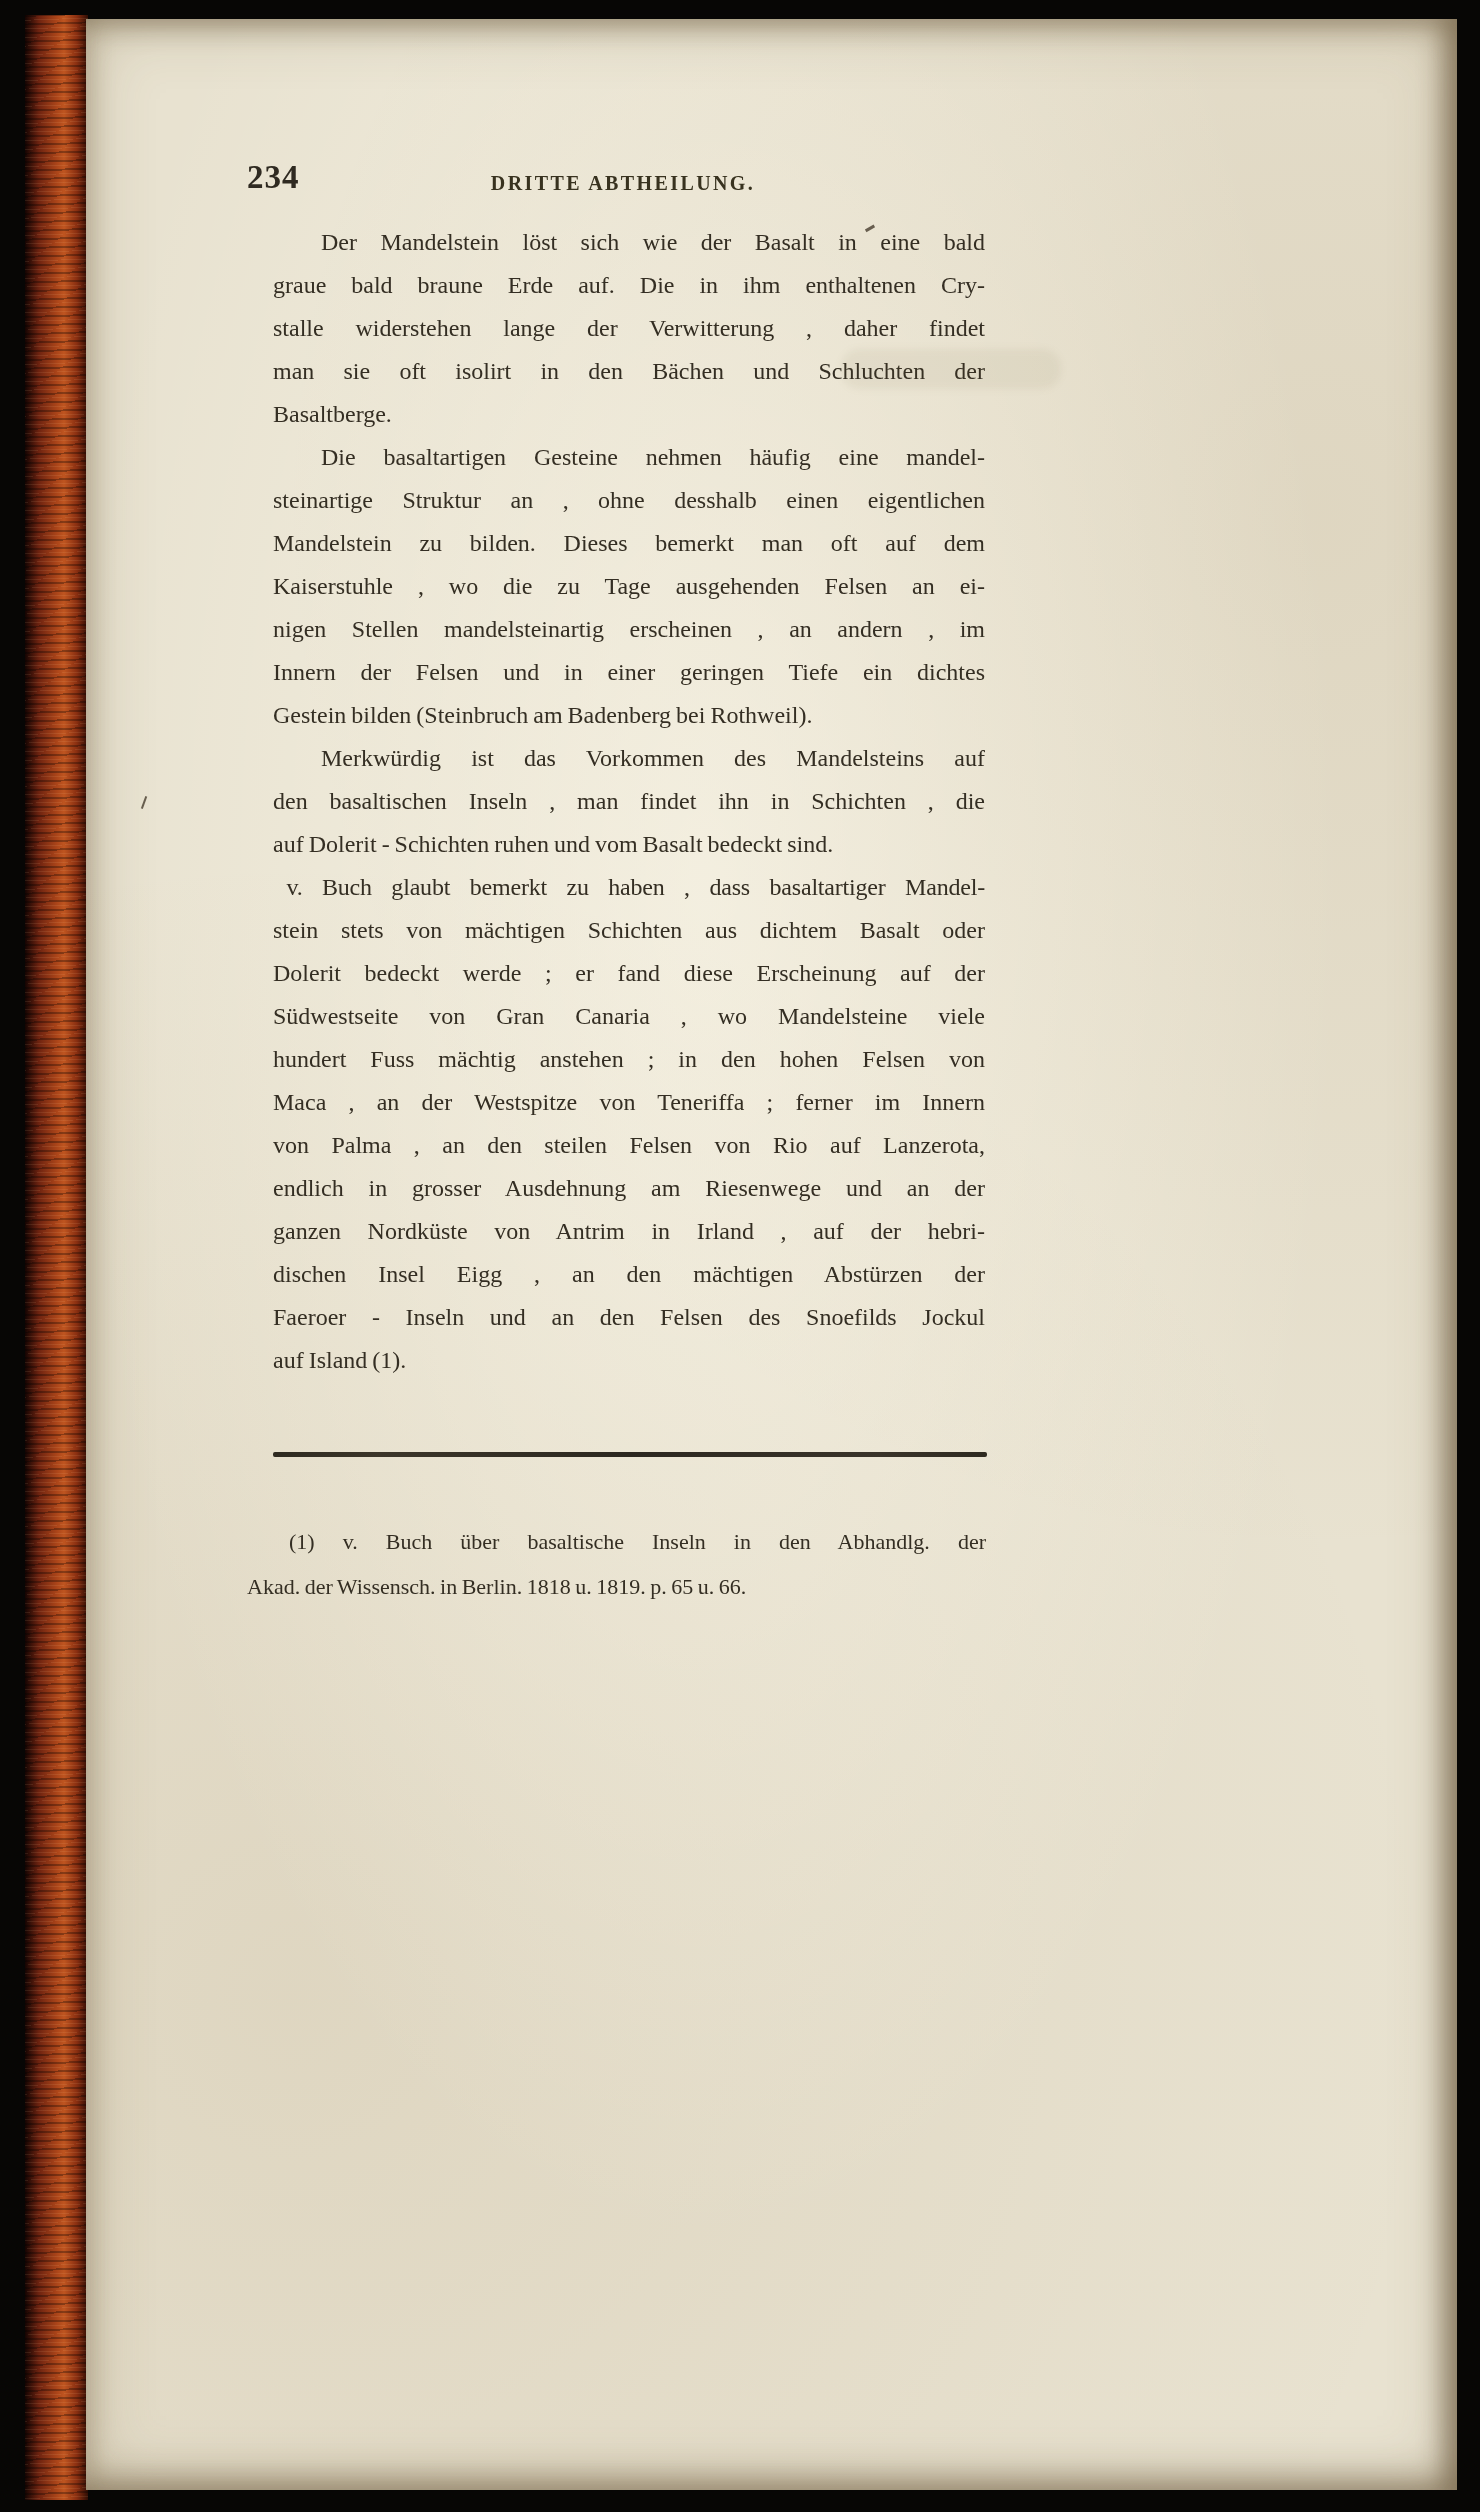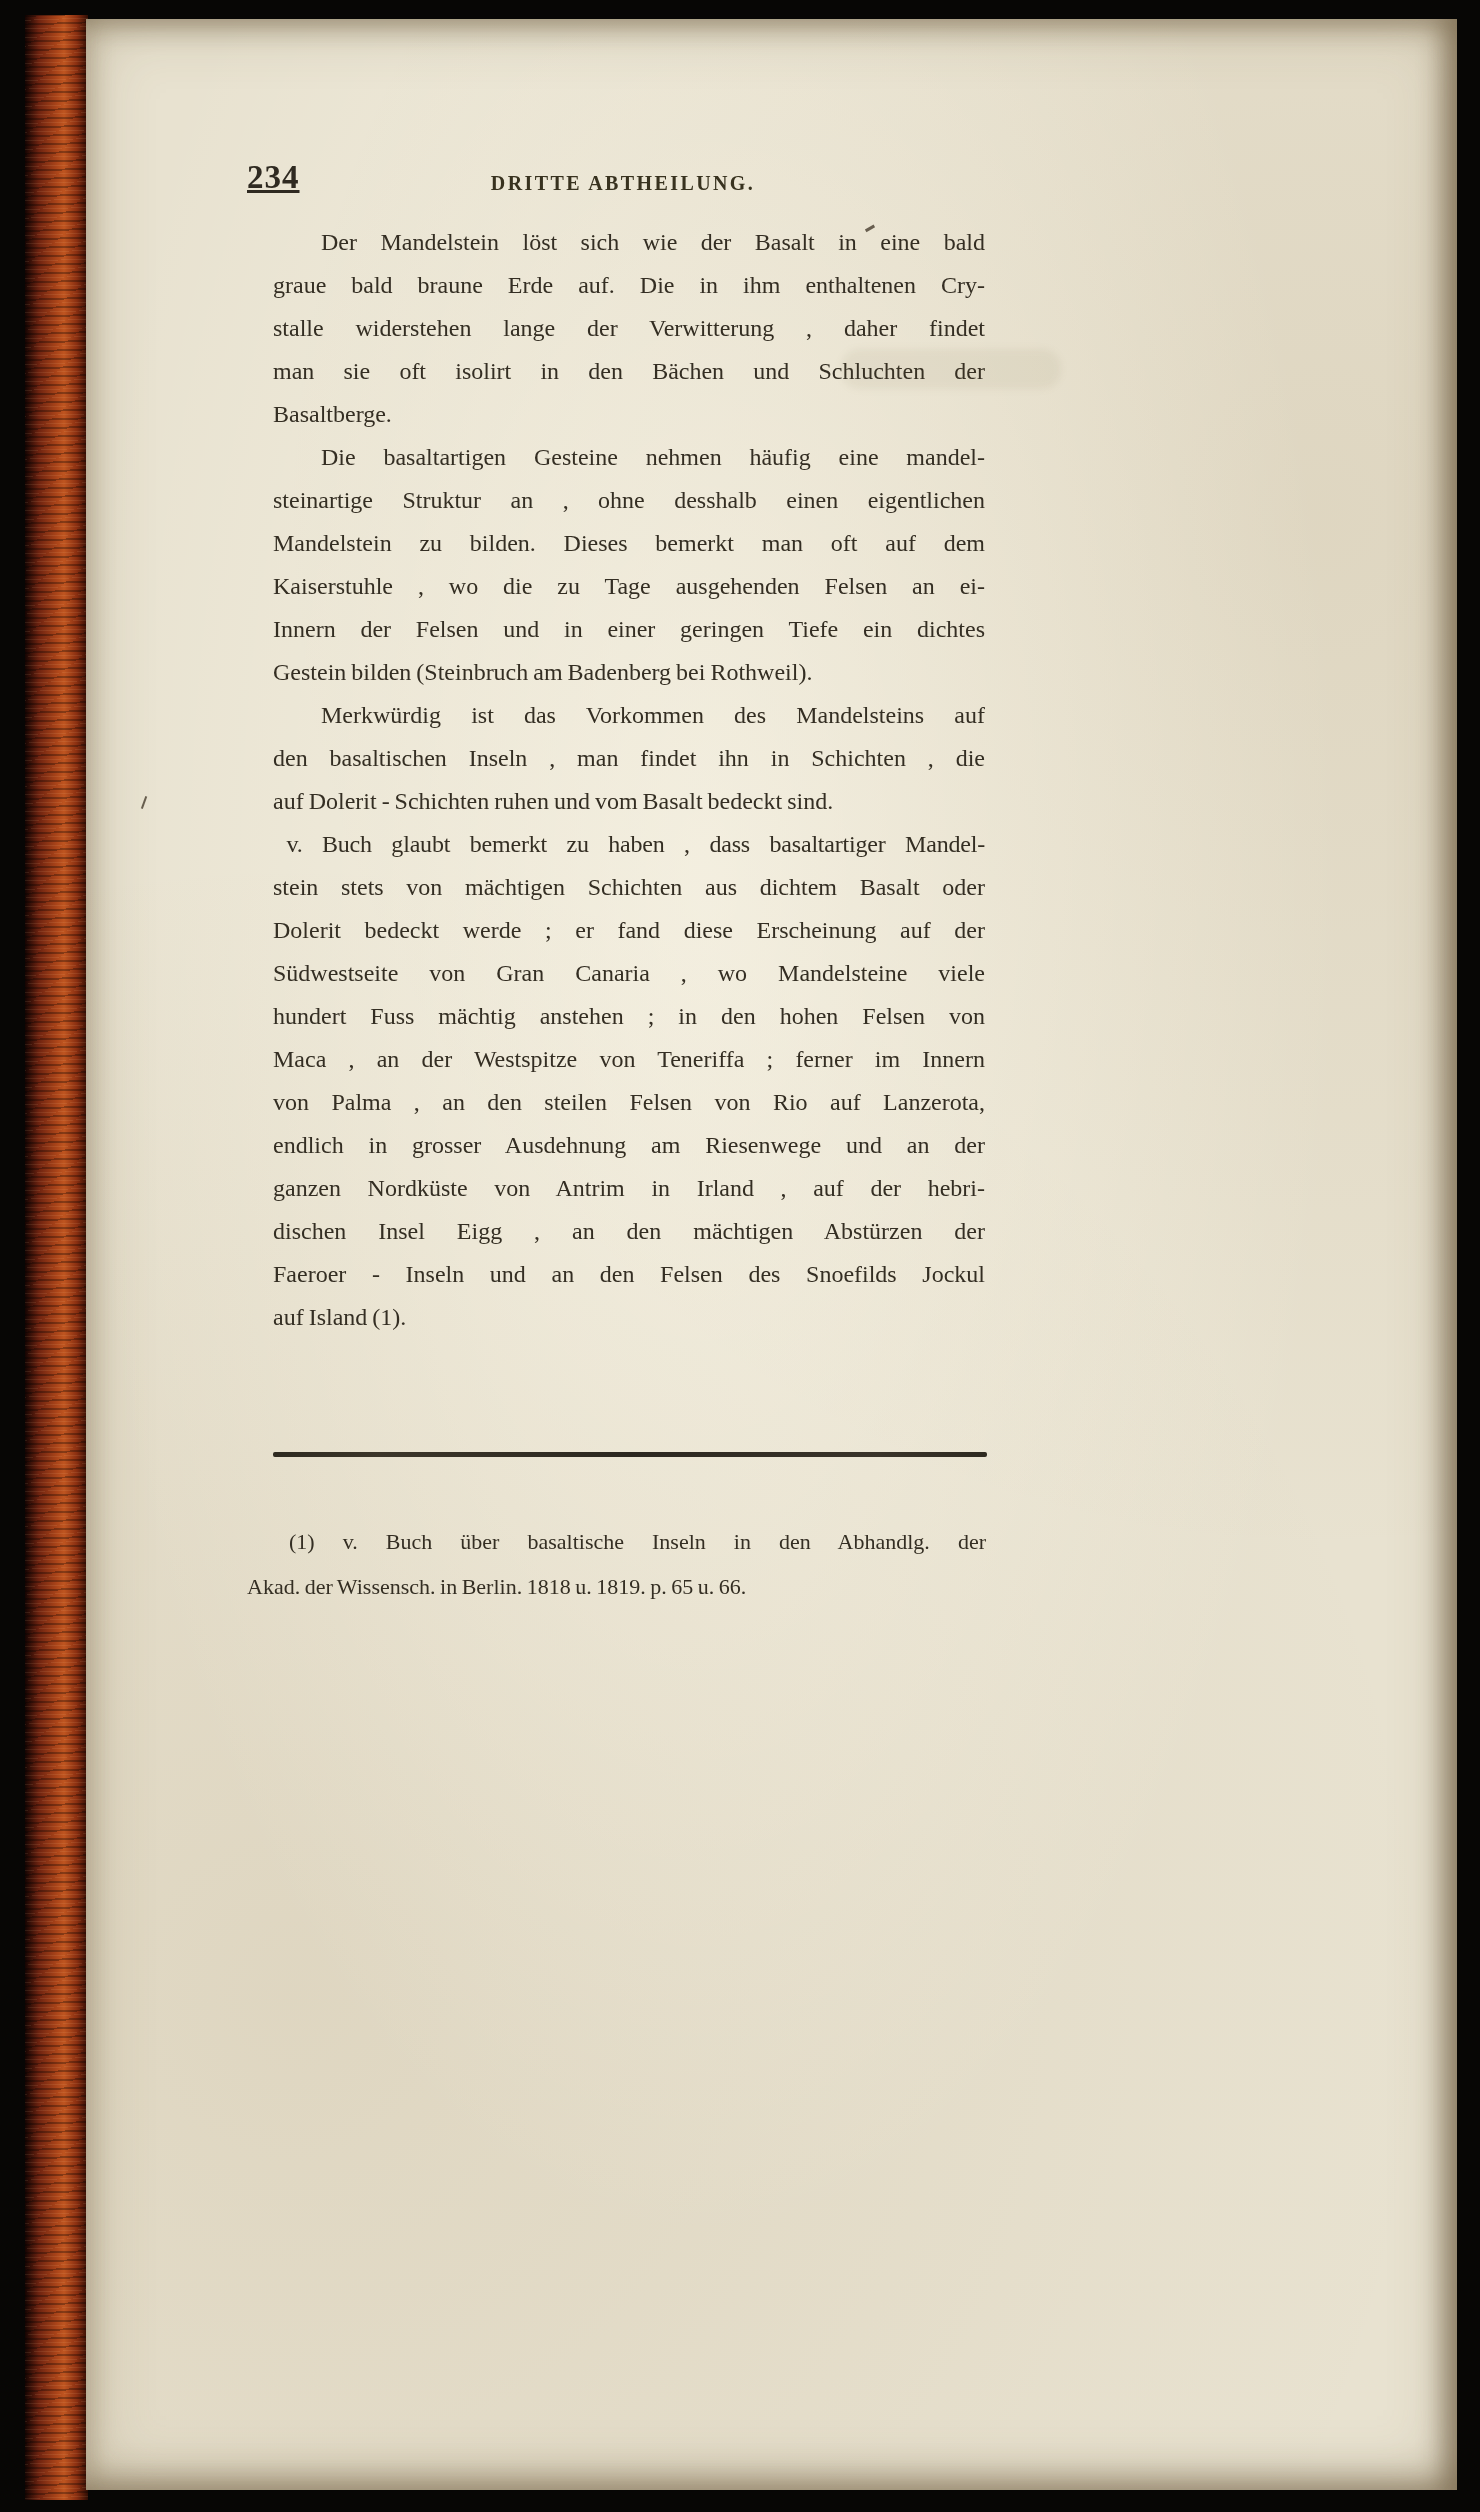--- a/index.html
+++ b/index.html
@@ -36,21 +36,21 @@
     box-shadow:
       inset 0 0 67px rgba(110,90,50,0.30),
       inset -15.3px 0 25px rgba(70,50,25,0.38),
       inset 0 -17px 29px rgba(90,70,40,0.25),
       inset 0 13.4px 23px rgba(90,70,40,0.18),
       inset 3.8px 0 9.6px rgba(255,250,235,0.5);
   }
 
   .page-number {
     position: absolute; left: 161px; top: 140px;
-    font-size: 33px; font-weight: bold; letter-spacing: 1px; color: #2f2a21; text-decoration: underline;
+    font-size: 33px; font-weight: bold; letter-spacing: 1px; color: #2f2a21;
   }
   .running-header {
     position: absolute; left: 181px; top: 153px; width: 712px;
     text-align: center; font-size: 20px; font-weight: bold;
     letter-spacing: 2.4px; color: #38321f;
   }
 
   .text-block {
     position: absolute; left: 187px; top: 202px; width: 712px;
     font-size: 24px; line-height: 43px; color: #342e23;
@@ -100,20 +100,21 @@
     <div class="text-block" id="body-lines">
         <div class="line role-first">Der Mandelstein löst sich wie der Basalt in eine bald</div>
         <div class="line role-mid">graue bald braune Erde auf. Die in ihm enthaltenen Cry-</div>
         <div class="line role-mid">stalle widerstehen lange der Verwitterung , daher findet</div>
         <div class="line role-mid">man sie oft isolirt in den Bächen und Schluchten der</div>
         <div class="line role-end">Basaltberge.</div>
         <div class="line role-first">Die basaltartigen Gesteine nehmen häufig eine mandel-</div>
         <div class="line role-mid">steinartige Struktur an , ohne desshalb einen eigentlichen</div>
         <div class="line role-mid">Mandelstein zu bilden. Dieses bemerkt man oft auf dem</div>
         <div class="line role-mid">Kaiserstuhle , wo die zu Tage ausgehenden Felsen an ei-</div>
+        <div class="line role-mid">nigen Stellen mandelsteinartig erscheinen , an andern , im</div>
         <div class="line role-mid">Innern der Felsen und in einer geringen Tiefe ein dichtes</div>
         <div class="line role-end">Gestein bilden (Steinbruch am Badenberg bei Rothweil).</div>
         <div class="line role-first">Merkwürdig ist das Vorkommen des Mandelsteins auf</div>
         <div class="line role-mid">den basaltischen Inseln , man findet ihn in Schichten , die</div>
         <div class="line role-end">auf Dolerit - Schichten ruhen und vom Basalt bedeckt sind.</div>
         <div class="line role-first-tight">v. Buch glaubt bemerkt zu haben , dass basaltartiger Mandel-</div>
         <div class="line role-mid">stein stets von mächtigen Schichten aus dichtem Basalt oder</div>
         <div class="line role-mid">Dolerit bedeckt werde ; er fand diese Erscheinung auf der</div>
         <div class="line role-mid">Südwestseite von Gran Canaria , wo Mandelsteine viele</div>
         <div class="line role-mid">hundert Fuss mächtig anstehen ; in den hohen Felsen von</div>

